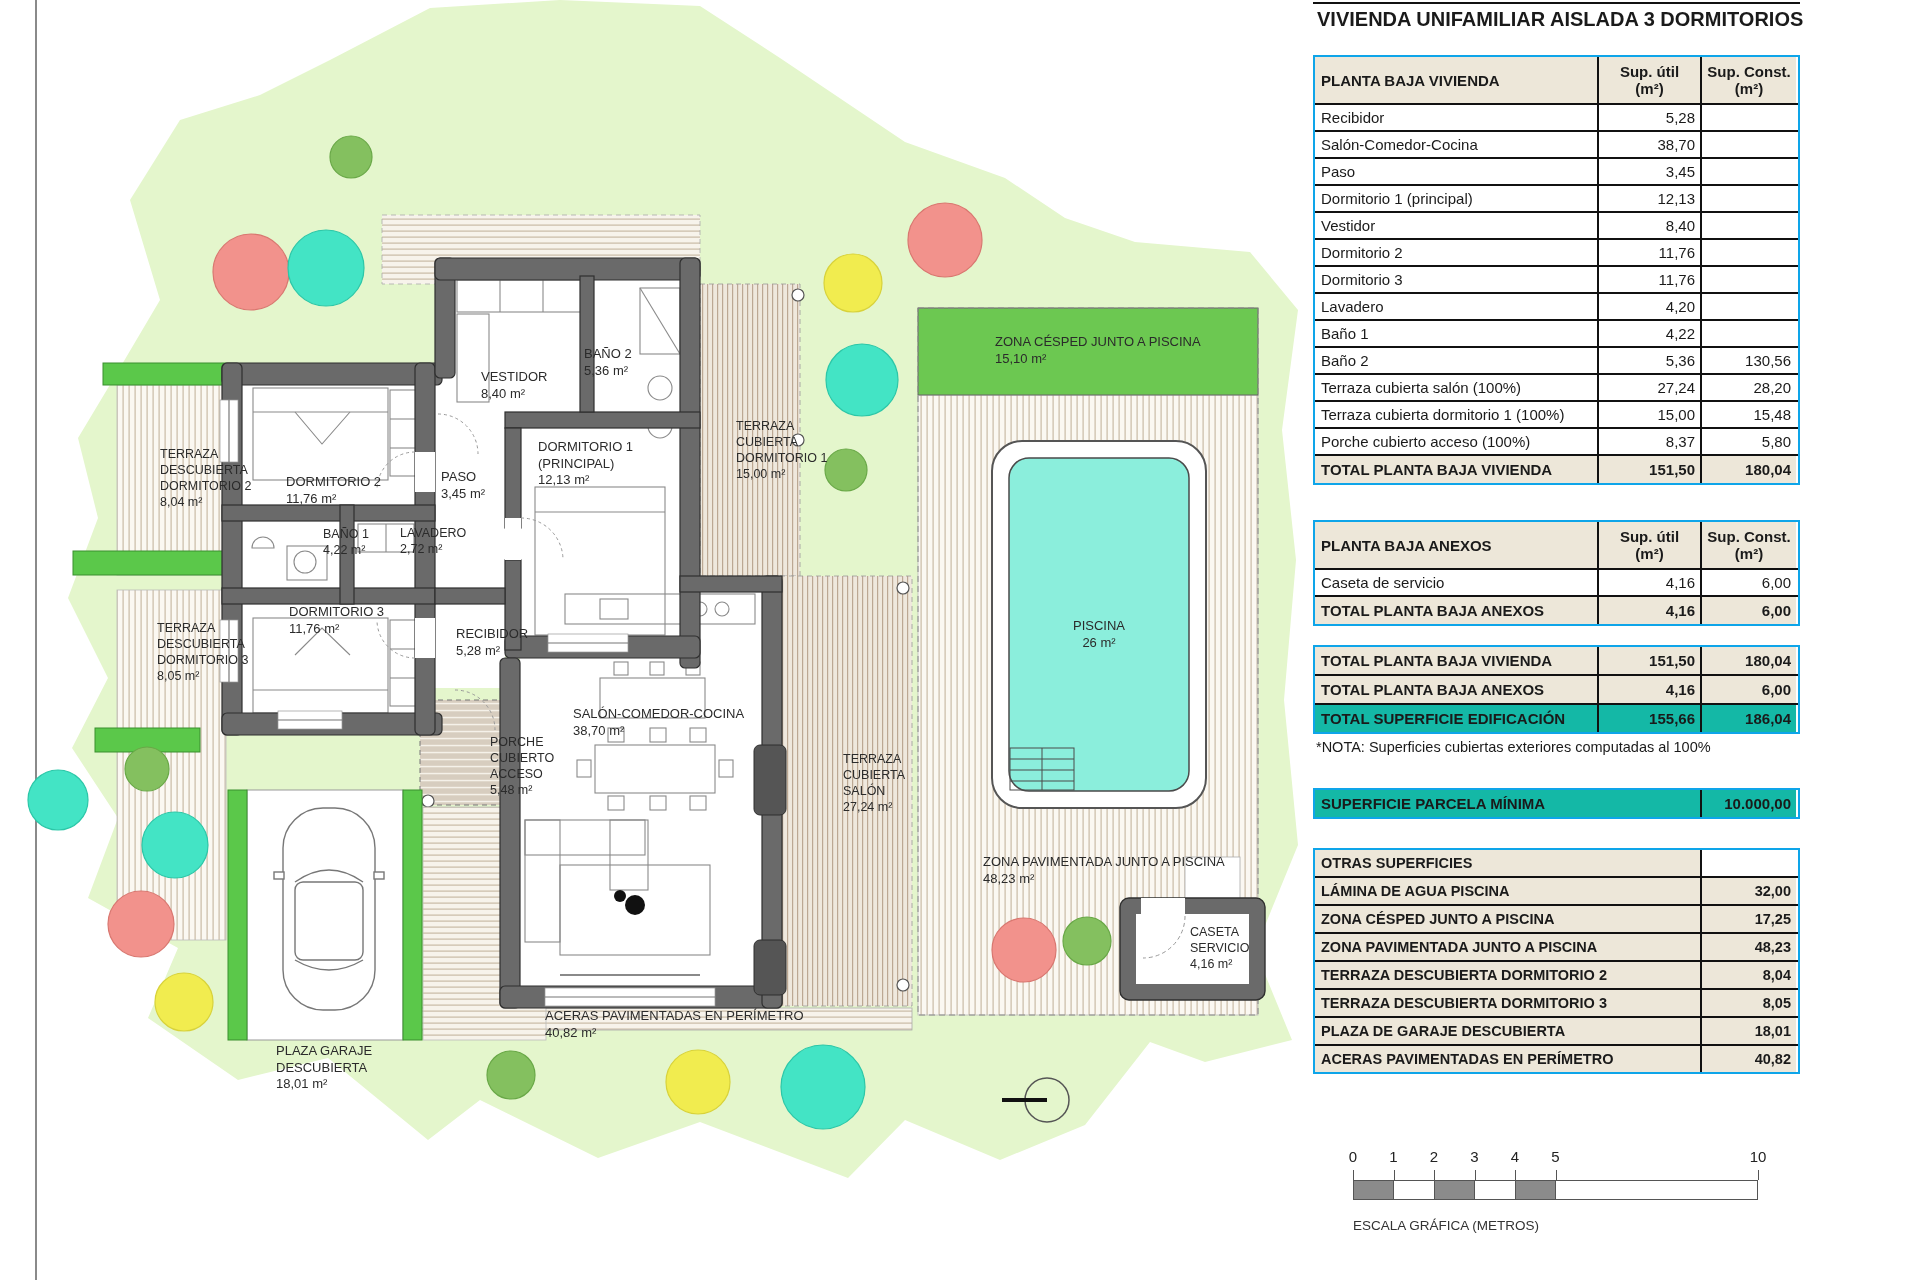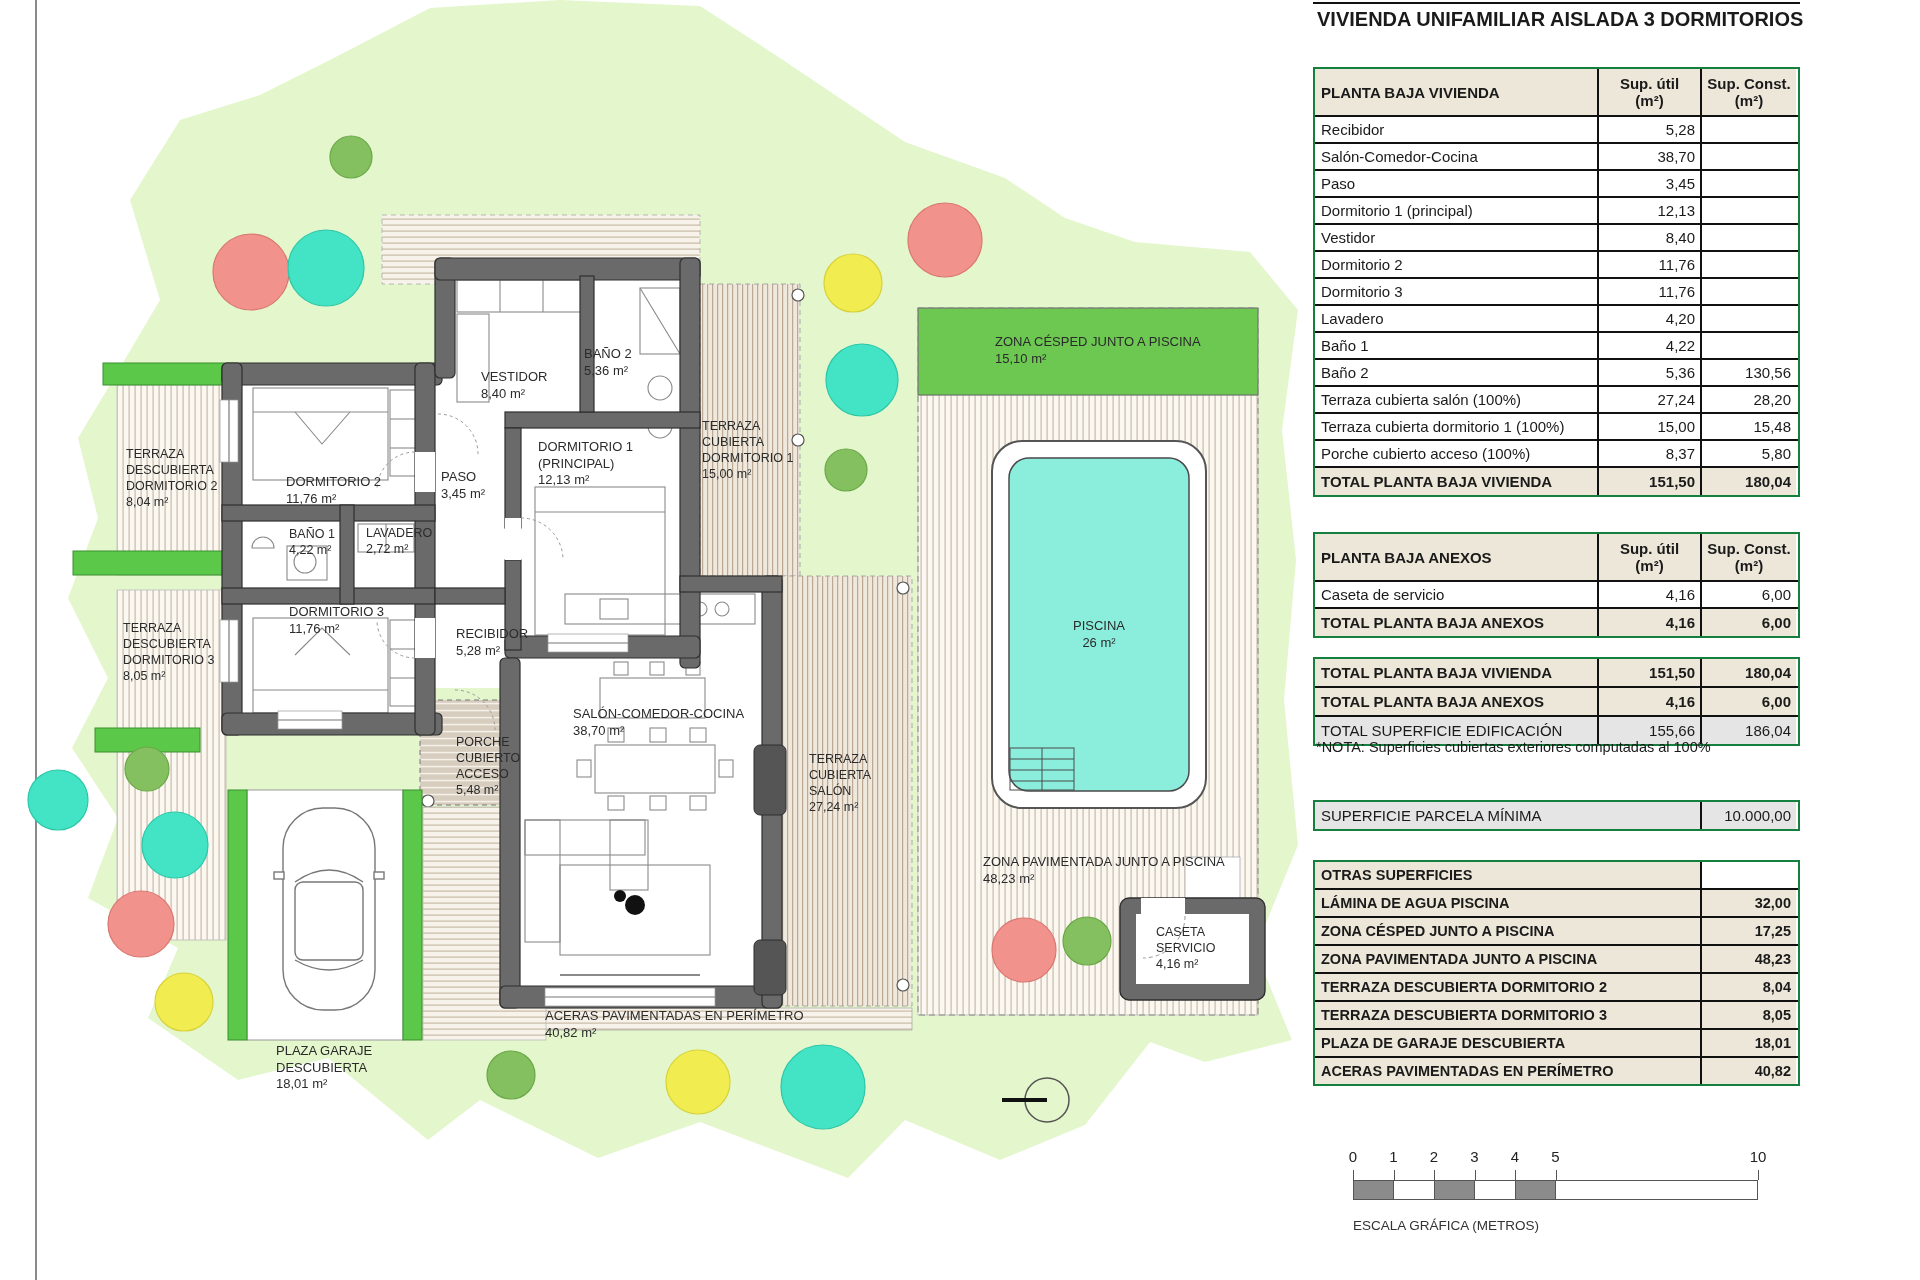--- a/index.html
+++ b/index.html
@@ -3,49 +3,49 @@
 <meta charset="utf-8">
 <style>
   html,body{margin:0;padding:0;background:#fff;}
   #page{position:relative;width:1920px;height:1280px;background:#fff;overflow:hidden;
         font-family:"Liberation Sans", sans-serif;color:#1a1a1a;}
   .frameline{position:absolute;background:#8a8a8a;}
   
   #panel{position:absolute;left:1313px;top:0;width:487px;}
   #toprule{position:absolute;left:0;top:2px;width:487px;height:2px;background:#111;}
   #title{position:absolute;left:4px;top:8px;font-size:20px;font-weight:bold;white-space:nowrap;}
-  .table{position:absolute;left:0;border:2px solid #15803d;background:#fff;width:483px;margin-top:12px;}
+  .table{position:absolute;left:0;border:2px solid #0ea5e9;background:#fff;width:483px;}
   .trow{display:grid;grid-template-columns:282px 103px 96px;border-top:2px solid #111;}
   .trow:first-child{border-top:0;}
   .trow.two{grid-template-columns:385px 96px;}
   .tcell{border-left:2px solid #111;display:flex;align-items:center;font-size:15px;
          min-height:25px;background:#fff;overflow:hidden;white-space:pre-line;}
   .tcell:first-child{border-left:0;padding-left:6px;}
   .tcell.num{justify-content:flex-end;padding-right:5px;}
   .thead .tcell{background:#EDE7D9;font-weight:bold;min-height:46px;}
   .thead .tcell.num{justify-content:center;text-align:center;line-height:1.15;padding-right:0;}
   .ttotal .tcell{background:#EDE7D9;font-weight:bold;min-height:27px;}
   .trow.tan .tcell{background:#EDE7D9;font-weight:bold;min-height:27px;}
-  .trow.blue .tcell{background:#e5e5e5;font-weight:normal;min-height:27px;}
+  .trow.blue .tcell{background:#14b8a6;font-weight:bold;min-height:27px;}
   .trow.small .tcell{min-height:26px;font-size:14.5px;}
   .trow.bold .tcell{font-weight:bold;}
   #t1{top:55px;} #t2{top:520px;} #t3{top:645px;} #t4{top:788px;} #t5{top:848px;}
   #nota{position:absolute;left:3px;top:739px;font-size:14.5px;}
   
   #scalebar{position:absolute;left:1353px;top:1148px;width:410px;height:95px;}
   .tick{position:absolute;top:0;font-size:15px;transform:translateX(-50%);color:#222;}
   .tickline{position:absolute;top:22px;width:1px;height:10px;background:#555;}
   #sbar{position:absolute;left:0;top:32px;width:405px;height:20px;border:1px solid #555;
         background:#fff;box-sizing:border-box;}
   .sbseg{position:absolute;top:32px;height:20px;background:#8B8B8B;box-sizing:border-box;border:1px solid #555;}
   #sblabel{position:absolute;left:0;top:70px;font-size:13.5px;color:#333;}
   
   .plan-label{position:absolute;font-size:13px;line-height:1.28;color:#2b2b2b;
               white-space:pre-line;}
-  .plan-label.sm{font-size:12.5px;}
+  .plan-label.sm{font-size:12.5px;padding-left:34px;}
   .plan-label.ctr{text-align:center;transform:translateX(-50%);}
 </style>
 </head>
 <body>
 
 <div id="page">
 
   <div class="frameline" style="left:35px;top:0;width:2px;height:1280px;"></div>
 
   <svg width="1310" height="1280" viewBox="0 0 1310 1280" style="position:absolute;left:0;top:0;">

